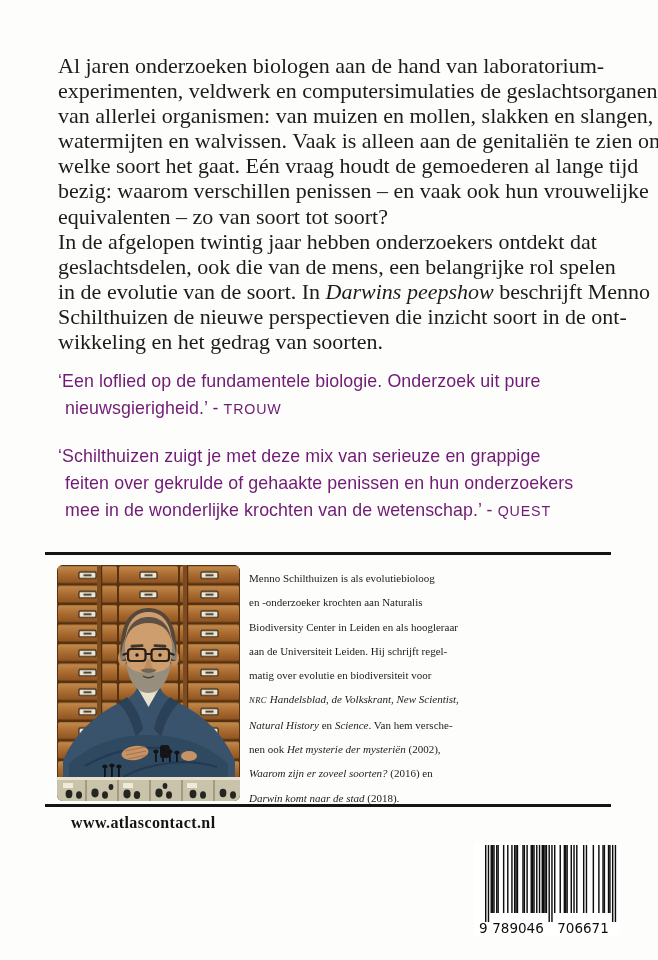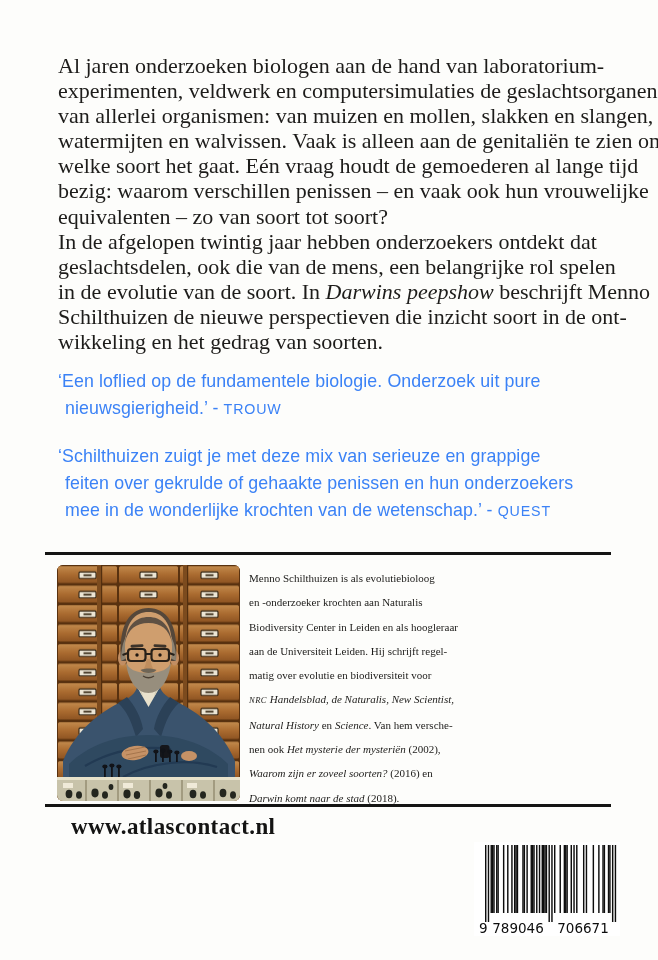--- a/index.html
+++ b/index.html
@@ -19,21 +19,21 @@
   
   .blurb{
     position:absolute;left:58px;top:53px;width:560px;
     font-size:22px;line-height:25.1px;
   }
   
   .quote{
     position:absolute;left:58px;width:566px;
     font-family:"Liberation Sans", sans-serif;
     font-size:17.8px;line-height:27px;
-    font-weight:500;color:#3b82f6;
+    font-weight:500;color:#701a75;
     letter-spacing:.1px;
   }
   .quote-1{top:368px;}
   .quote-2{top:443px;}
   .quote .line + .line{padding-left:7px;}
   .quote .sc{font-size:.8em;letter-spacing:.06em;}
 
   .rule{position:absolute;left:45px;width:566px;height:2.5px;background:#141413;}
   .rule-top{top:552px;}
   .rule-bottom{top:804px;}
@@ -44,21 +44,21 @@
   }
   .photo svg{display:block;}
 
   .bio{
     position:absolute;left:249px;top:566px;width:370px;
     font-size:11px;line-height:24.3px;color:#1c1b19;
   }
 
   .site-url{
     position:absolute;left:71px;top:814px;
-    font-size:23px;font-weight:600;letter-spacing:.4px;color:#141413;
+    font-size:16px;font-weight:600;letter-spacing:.4px;color:#141413;
   }
 
   .barcode{position:absolute;left:474px;top:842px;width:146px;height:94px;background:#fff;}
   .barcode svg{display:block;}
   .barcode rect{fill:#0d0d0d;}
   .barcode text{
     font-family:"DejaVu Sans", sans-serif;
     font-size:13.5px;fill:#0d0d0d;
   }
 </style>
@@ -229,21 +229,21 @@
       </g>
     </svg>
   </div>
 
   <div class="bio">
       <div class="line"><span>Menno Schilthuizen is als evolutiebioloog</span></div>
       <div class="line"><span>en -onderzoeker krochten aan Naturalis</span></div>
       <div class="line"><span>Biodiversity Center in Leiden en als hoogleraar</span></div>
       <div class="line"><span>aan de Universiteit Leiden. Hij schrijft regel-</span></div>
       <div class="line"><span>matig over evolutie en biodiversiteit voor</span></div>
-      <div class="line"><span class="it sc">NRC</span><span class="it"> Handelsblad, de Naturalis, New Scientist,</span></div>
+      <div class="line"><span class="it sc">NRC</span><span class="it"> Handelsblad, de Volkskrant, New Scientist,</span></div>
       <div class="line"><span class="it">Natural History</span><span> en </span><span class="it">Science</span><span>. Van hem versche-</span></div>
       <div class="line"><span>nen ook </span><span class="it">Het mysterie der mysteriën</span><span> (2002),</span></div>
       <div class="line"><span class="it">Waarom zijn er zoveel soorten?</span><span> (2016) en</span></div>
       <div class="line"><span class="it">Darwin komt naar de stad</span><span> (2018).</span></div>
     </div>
 
   <div class="rule rule-bottom"></div>
 
   <div class="site-url">www.atlascontact.nl</div>
 

